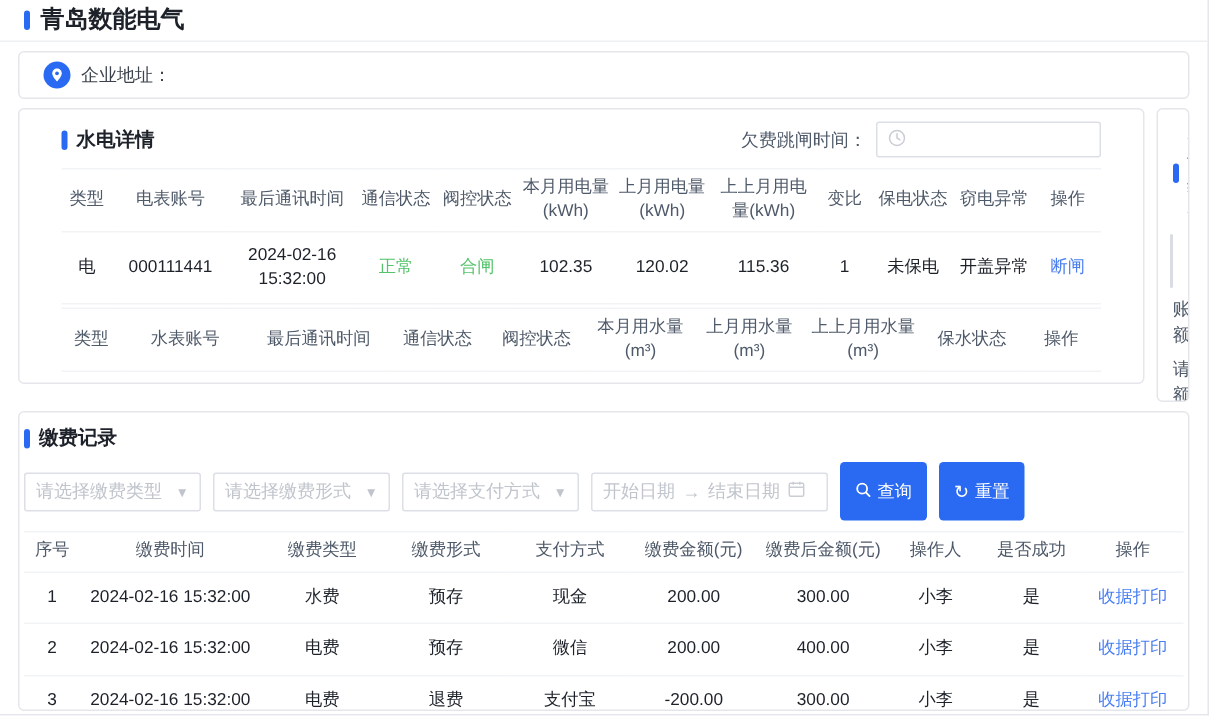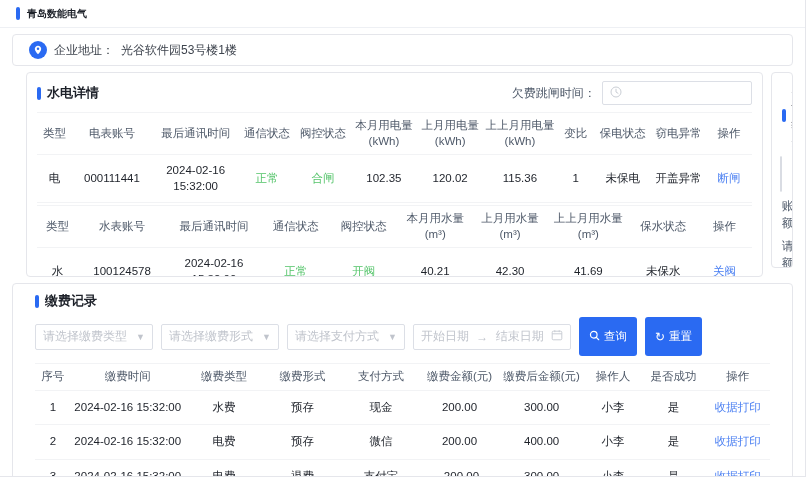--- a/index.html
+++ b/index.html
@@ -4,34 +4,34 @@
 <style>
   * { margin:0; padding:0; box-sizing:border-box; }
   html,body { background:#f7f8fa; }
   body { font-family:"Liberation Sans", sans-serif; }
   .page { width:806px; height:477px; background:#fff; color:#1d2129; font-size:12px;
           position:relative; overflow:hidden; border-right:1px solid #e5e6eb; border-bottom:1px solid #e5e6eb;}
   
   .topbar { height:28px; display:flex; align-items:center; gap:7px; padding:0 16px;
             border-bottom:1px solid #eef0f4; }
   .accent { width:4px; height:13px; border-radius:2px; background:#2a6af2; flex:0 0 auto; }
-  .topbar .t { font-size:10px; font-weight:bold; }
+  .topbar .t { font-size:16px; font-weight:bold; }
   
   .infocard { margin:6px 12px 0; height:32px; border:1px solid #e5e6eb; border-radius:4px;
               display:flex; align-items:center; padding:0 16px; gap:62px; }
   .info-item { display:flex; align-items:center; gap:7px; color:#3d434d; }
   .bicon { width:18px; height:18px; border-radius:50%; background:#2a6af2; display:flex;
            align-items:center; justify-content:center; flex:0 0 auto; }
   .bicon svg { display:block; }
   
   .main { margin:6px 12px 0; display:flex; gap:8px; }
   .panel { border:1px solid #e5e6eb; border-radius:4px; background:#fff; }
-  .p-left { flex:1 1 auto; height:205px; padding:8px 10px; overflow:hidden;margin-left:14px; }
+  .p-left { flex:1 1 auto; height:184px; padding:8px 28px; overflow:hidden; }
   .p-right { width:218px; height:196px; padding:6px 10px 8px; overflow:hidden; }
-  .p-bottom { margin:6px 12px 0; height:200px; padding:8px 22px 6px; overflow:hidden; }
+  .p-bottom { margin:6px 12px 0; height:200px; padding:8px 3px 6px; overflow:hidden; }
   .ptitle { display:flex; align-items:center; gap:6px; }
   .ptitle .t { font-size:13px; font-weight:bold; }
   
   .inp { border:1px solid #dcdfe6; border-radius:2px; background:#fff; height:24px;
          display:flex; align-items:center; padding:0 7px; gap:5px; }
   .inp input { border:none; outline:none; flex:1 1 auto; min-width:0; font:inherit; color:#1d2129;
                background:transparent; }
   .inp input::placeholder { color:#c0c4cc; }
   .ghost { color:#c0c4cc; }
   
@@ -46,21 +46,21 @@
   .hdr-right { margin-left:auto; display:flex; align-items:center; gap:6px; }
   .seg-wrap { display:flex; justify-content:flex-end; margin-top:5px; }
   .seg { display:inline-flex; border:1px solid #d9dce3; border-radius:3px; overflow:hidden; }
   .seg > div { padding:2px 9px; font-size:11.5px; cursor:pointer; background:#fff; color:#3d434d; }
   .seg > .on { background:#2a6af2; color:#fff; }
   .frm { display:flex; align-items:center; margin-top:6px; }
   .flabel { width:64px; flex:0 0 auto; color:#4e5969; text-align:justify; text-align-last:justify; padding-right:6px; }
   
   .filters { display:flex; align-items:center; gap:8px; margin-top:7px; }
   .sel { width:118px; height:26px; justify-content:space-between; cursor:pointer; }
-  .drange { width:158px; height:26px; justify-content:space-between; }
+  .drange { width:158px; height:26px; }
   .btn-blue { height:39px; padding:0 10px; background:#2a6af2; color:#fff; border:none; border-radius:3px;
               font-size:11.5px; display:inline-flex; align-items:center; gap:4px; cursor:pointer; }
   .tbl-c { margin-top:7px; }
   .tbl-c td { padding:9px 2px; }
   .chev { color:#c0c4cc; font-size:9px; }
 </style>
 </head>
 <body>
 
 <div class="page">
@@ -72,21 +72,20 @@
 
   <div class="infocard">
     <div class="info-item">
       <span class="bicon">
         <svg width="10" height="10" viewBox="0 0 12 12">
             <path d="M6 0.8C3.9 0.8 2.2 2.5 2.2 4.6c0 2.9 3.8 6.6 3.8 6.6s3.8-3.7 3.8-6.6C9.8 2.5 8.1 0.8 6 0.8z" fill="#fff"></path>
             <circle cx="6" cy="4.6" r="1.5" fill="#2a6af2"></circle>
           </svg>
       </span>
       <span>企业地址：</span>
-        <span>光谷软件园53号楼1楼</span>
     </div>
   </div>
 
   <div class="main">
 
     <div class="panel p-left">
       <div class="ptitle">
         <span class="accent"></span>
         <span class="t">水电详情</span>
         <div class="hdr-right">

